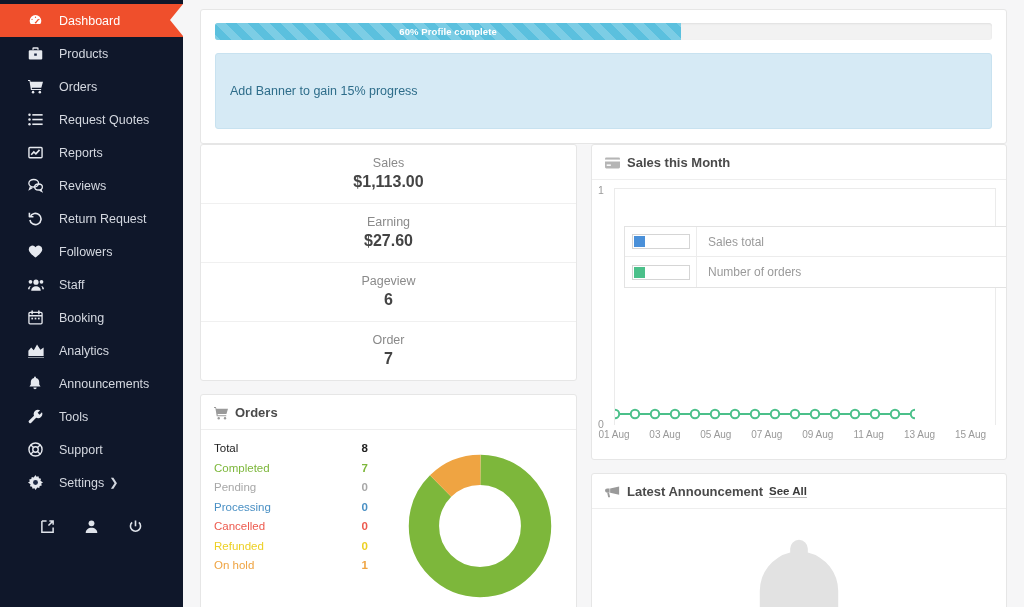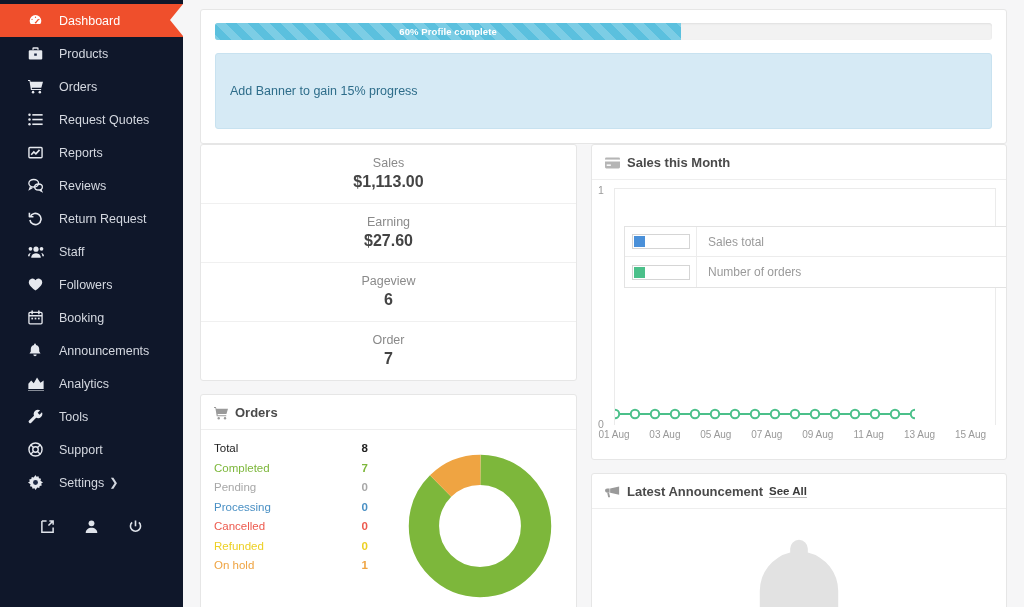--- a/index.html
+++ b/index.html
@@ -289,69 +289,69 @@
           <span class="ic">
             <svg width="15" height="15" viewBox="0 0 16 16" fill="none" stroke="currentColor" stroke-width="1.7">
               <path d="M2.4 6.1A6 6 0 1 1 2 9.6"></path>
               <path d="M1.5 1.9v4.3h4.3" stroke-linejoin="round"></path>
             </svg>
           </span>
           <span>Return Request</span>
         </div>
         <div class="nav-item">
           <span class="ic">
+            <svg width="15" height="15" viewBox="0 0 16 16" fill="currentColor">
+              <path d="M8 14.3S.8 9.9.8 5.6A3.9 3.9 0 0 1 8 3.5a3.9 3.9 0 0 1 7.2 2.1c0 4.3-7.2 8.7-7.2 8.7z"></path>
+            </svg>
+          </span>
+          <span>Followers</span>
+        </div>
+        <div class="nav-item">
+          <span class="ic">
             <svg width="16" height="15" viewBox="0 0 18 16" fill="currentColor">
               <circle cx="9" cy="5.4" r="2.9"></circle>
               <path d="M3.6 15c0-3 2.4-4.9 5.4-4.9s5.4 1.9 5.4 4.9z"></path>
               <circle cx="2.8" cy="5" r="2.1"></circle>
               <path d="M0 13.4c0-2.1 1.3-3.4 3.1-3.6-.8.9-1.2 2-1.2 3.6z"></path>
               <circle cx="15.2" cy="5" r="2.1"></circle>
               <path d="M18 13.4c0-2.1-1.3-3.4-3.1-3.6.8.9 1.2 2 1.2 3.6z"></path>
             </svg>
           </span>
           <span>Staff</span>
         </div>
         <div class="nav-item">
           <span class="ic">
-            <svg width="15" height="15" viewBox="0 0 16 16" fill="currentColor">
-              <path d="M8 14.3S.8 9.9.8 5.6A3.9 3.9 0 0 1 8 3.5a3.9 3.9 0 0 1 7.2 2.1c0 4.3-7.2 8.7-7.2 8.7z"></path>
-            </svg>
-          </span>
-          <span>Followers</span>
-        </div>
-        <div class="nav-item">
-          <span class="ic">
             <svg width="15" height="15" viewBox="0 0 16 16" fill="none" stroke="currentColor" stroke-width="1.4">
               <rect x="1" y="2.6" width="14" height="12.2" rx="1.2"></rect>
               <path d="M1 6.1h14" stroke-width="1.6"></path>
               <path d="M4.4 1v3M11.6 1v3" stroke-width="1.6" stroke-linecap="round"></path>
               <rect x="3.6" y="8.2" width="1.8" height="1.8" fill="currentColor" stroke="none"></rect>
               <rect x="7.1" y="8.2" width="1.8" height="1.8" fill="currentColor" stroke="none"></rect>
               <rect x="10.6" y="8.2" width="1.8" height="1.8" fill="currentColor" stroke="none"></rect>
             </svg>
           </span>
           <span>Booking</span>
         </div>
         <div class="nav-item">
           <span class="ic">
+            <svg width="16" height="15" viewBox="0 0 17 15" fill="currentColor">
+              <path d="M0 14.4h17v.6H0z"></path>
+              <path d="M0.4 13.4V7.8l3-3.6 2.7 3.1L9.6 1l3.6 5.6 3.4-2.4v9.2z"></path>
+            </svg>
+          </span>
+          <span>Analytics</span>
+        </div>
+        <div class="nav-item">
+          <span class="ic">
             <svg width="14" height="15" viewBox="0 0 14 16" fill="currentColor">
               <path d="M7 0.6a1 1 0 0 1 1 1v.6a4.6 4.6 0 0 1 3.5 4.5v2.4l1.4 2.2H1.1L2.5 9.1V6.7A4.6 4.6 0 0 1 6 2.2v-.6a1 1 0 0 1 1-1z"></path>
               <path d="M5.2 12.3h3.6a1.8 1.8 0 0 1-3.6 0z"></path>
             </svg>
           </span>
           <span>Announcements</span>
-        </div>
-        <div class="nav-item">
-          <span class="ic">
-            <svg width="16" height="15" viewBox="0 0 17 15" fill="currentColor">
-              <path d="M0 14.4h17v.6H0z"></path>
-              <path d="M0.4 13.4V7.8l3-3.6 2.7 3.1L9.6 1l3.6 5.6 3.4-2.4v9.2z"></path>
-            </svg>
-          </span>
-          <span>Analytics</span>
         </div>
         <div class="nav-item">
           <span class="ic">
             <svg width="15" height="15" viewBox="0 0 16 16" fill="currentColor">
               <path d="M14.9 3.4l-2.6 2.6-2-2 2.6-2.6A4.6 4.6 0 0 0 6.4 7.1L1.2 12.3a1.6 1.6 0 0 0 2.3 2.3l5.2-5.2a4.6 4.6 0 0 0 6.2-6z"></path>
             </svg>
           </span>
           <span>Tools</span>
         </div>
         <div class="nav-item">

